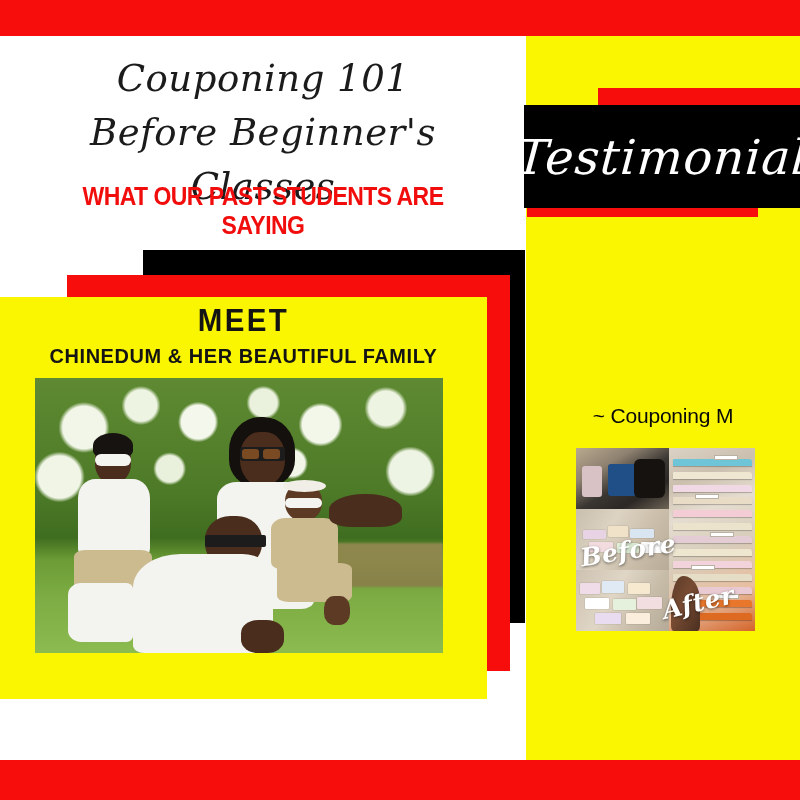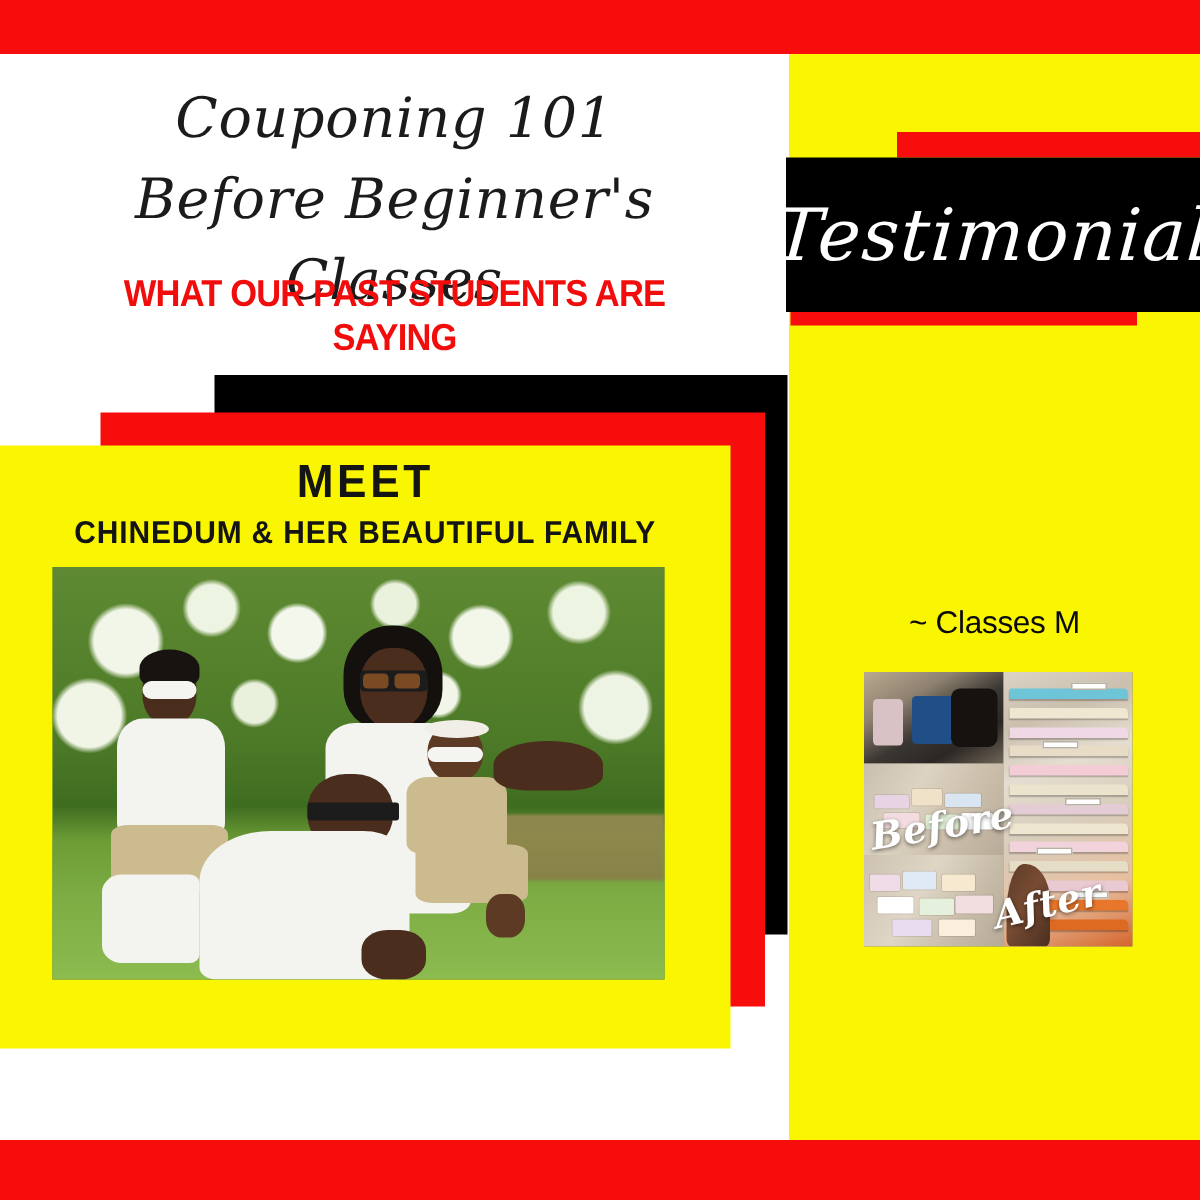--- a/index.html
+++ b/index.html
@@ -204,21 +204,21 @@
       <div class="p white-cloth" style="left:0%;top:28%;width:78%;height:72%;border-radius:34% 22% 8% 8%;"></div>
       <div class="p skin" style="left:60%;top:76%;width:24%;height:24%;border-radius:40%;"></div>
     </div>
   </div>
 
   <div class="tst-red-top"></div>
   <div class="tst-black"></div>
   <div class="tst-word">Testimonial</div>
   <div class="tst-red-bot"></div>
 
-  <div class="tst-attrib">~ Classes M</div>
+  <div class="tst-attrib">~ Couponing M</div>
 
   <div class="ba-photo">
     <div class="ba-grid">
       <div class="ba-cell ba-c1">
         <span class="p" style="left:6%;top:30%;width:22%;height:50%;background:#d8c2c6;border-radius:3px;"></span>
         <span class="p" style="left:34%;top:26%;width:30%;height:52%;background:#1f4f86;border-radius:3px;"></span>
         <span class="p" style="left:62%;top:18%;width:34%;height:64%;background:#15120f;border-radius:6px;"></span>
       </div>
       <div class="ba-cell ba-c2">
         <span class="scatter">

